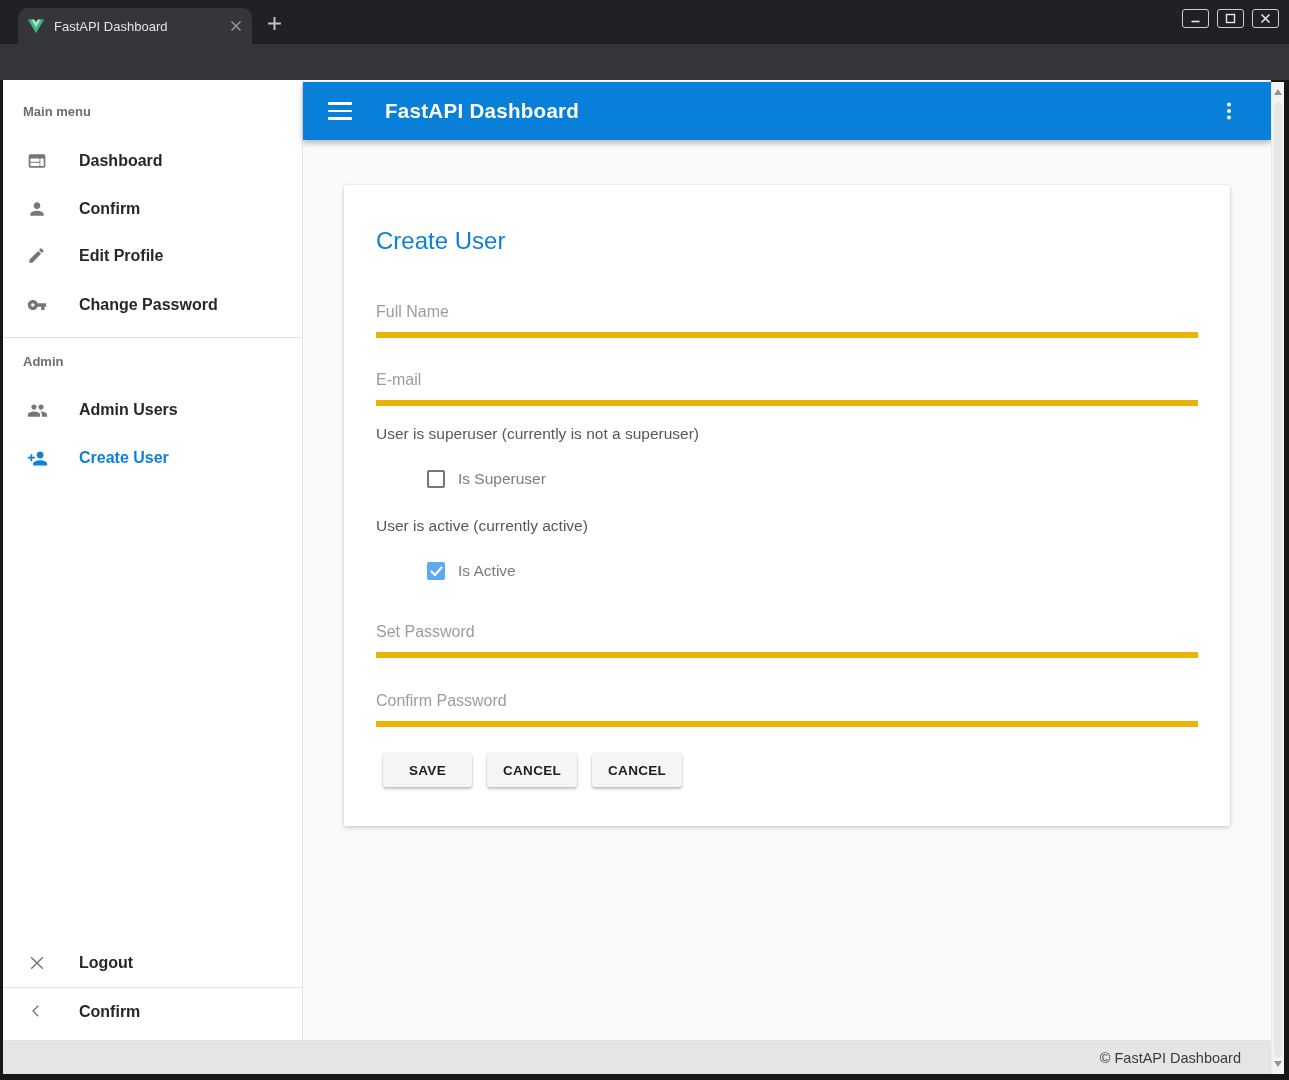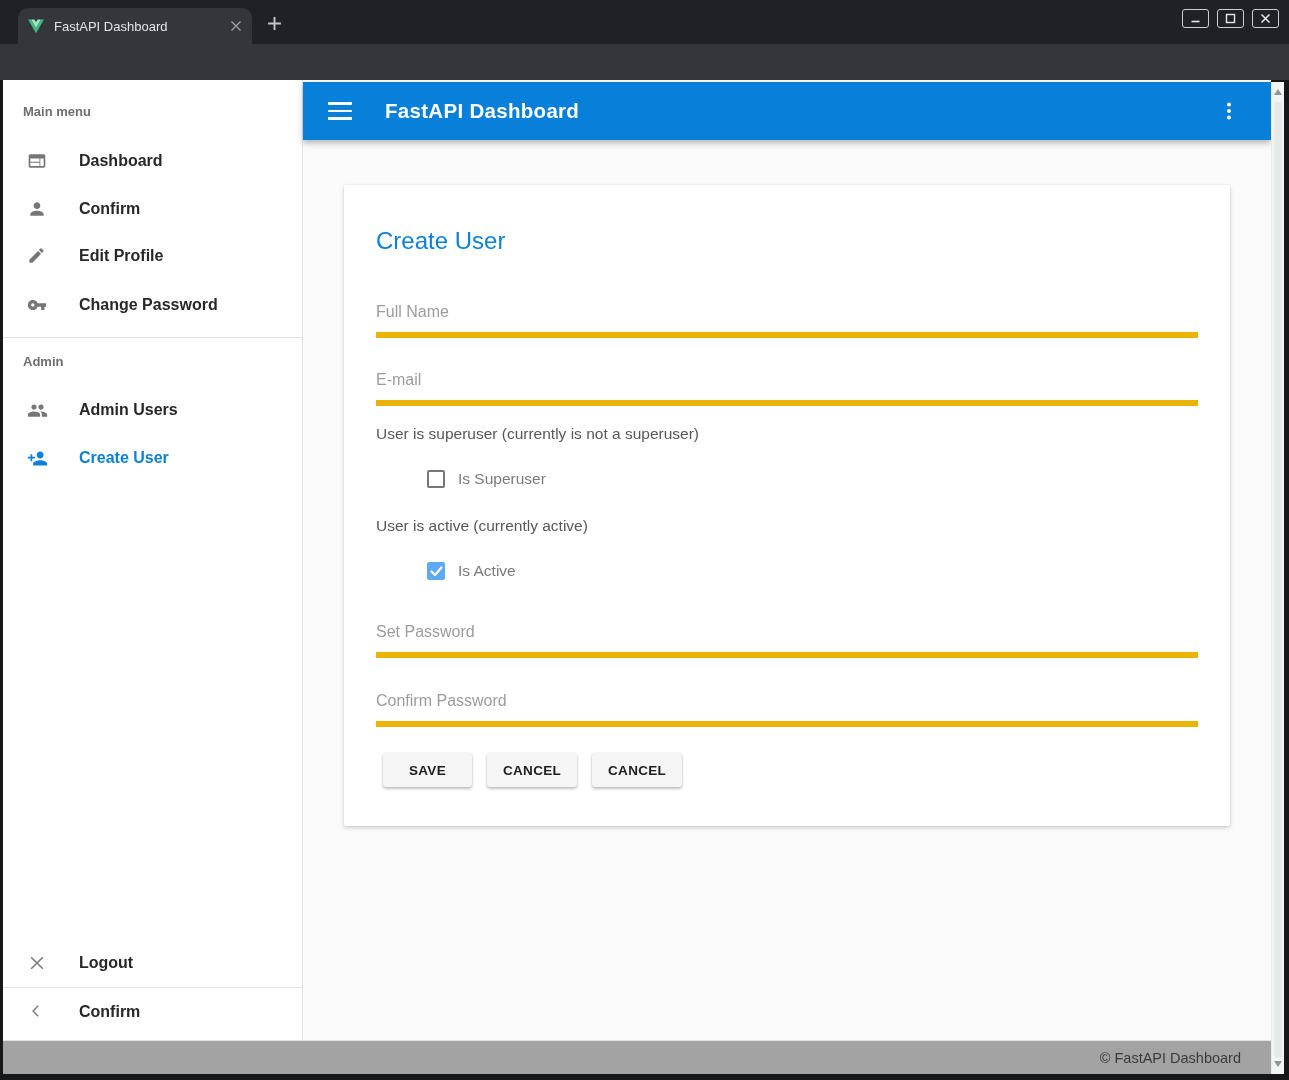--- a/index.html
+++ b/index.html
@@ -81,21 +81,21 @@
   .mbtn {
     min-width:89px; height:34px; padding:0 16px;
     background:#f5f5f5; border:none; border-radius:3px;
     box-shadow:0 2px 3px rgba(0,0,0,.24), 0 0 2px rgba(0,0,0,.12);
     font-family:inherit; font-size:13.5px; font-weight:bold; color:#1d1d1d; letter-spacing:.3px;
     cursor:pointer;
   }
 
   .page-footer {
     position:absolute; left:3px; top:1040px; width:1268px; height:34px;
-    background:#a3a3a3; border-top:1px solid #e1e1e1;
+    background:#e5e5e5; border-top:1px solid #e1e1e1;
     display:flex; align-items:center; justify-content:flex-end; padding-right:30px;
     font-size:14.5px; color:#3b3b3b;
   }
 
   .scrollbar {
     position:absolute; left:1271px; top:82px; width:13px; height:992px;
     background:#f3f5f4; border-left:1px solid #eaeaea;
   }
   .sb-arrow { position:absolute; left:2px; width:0; height:0; border-left:4.5px solid transparent; border-right:4.5px solid transparent; }
   .sb-arrow.up { top:7px; border-bottom:6px solid #909596; }

